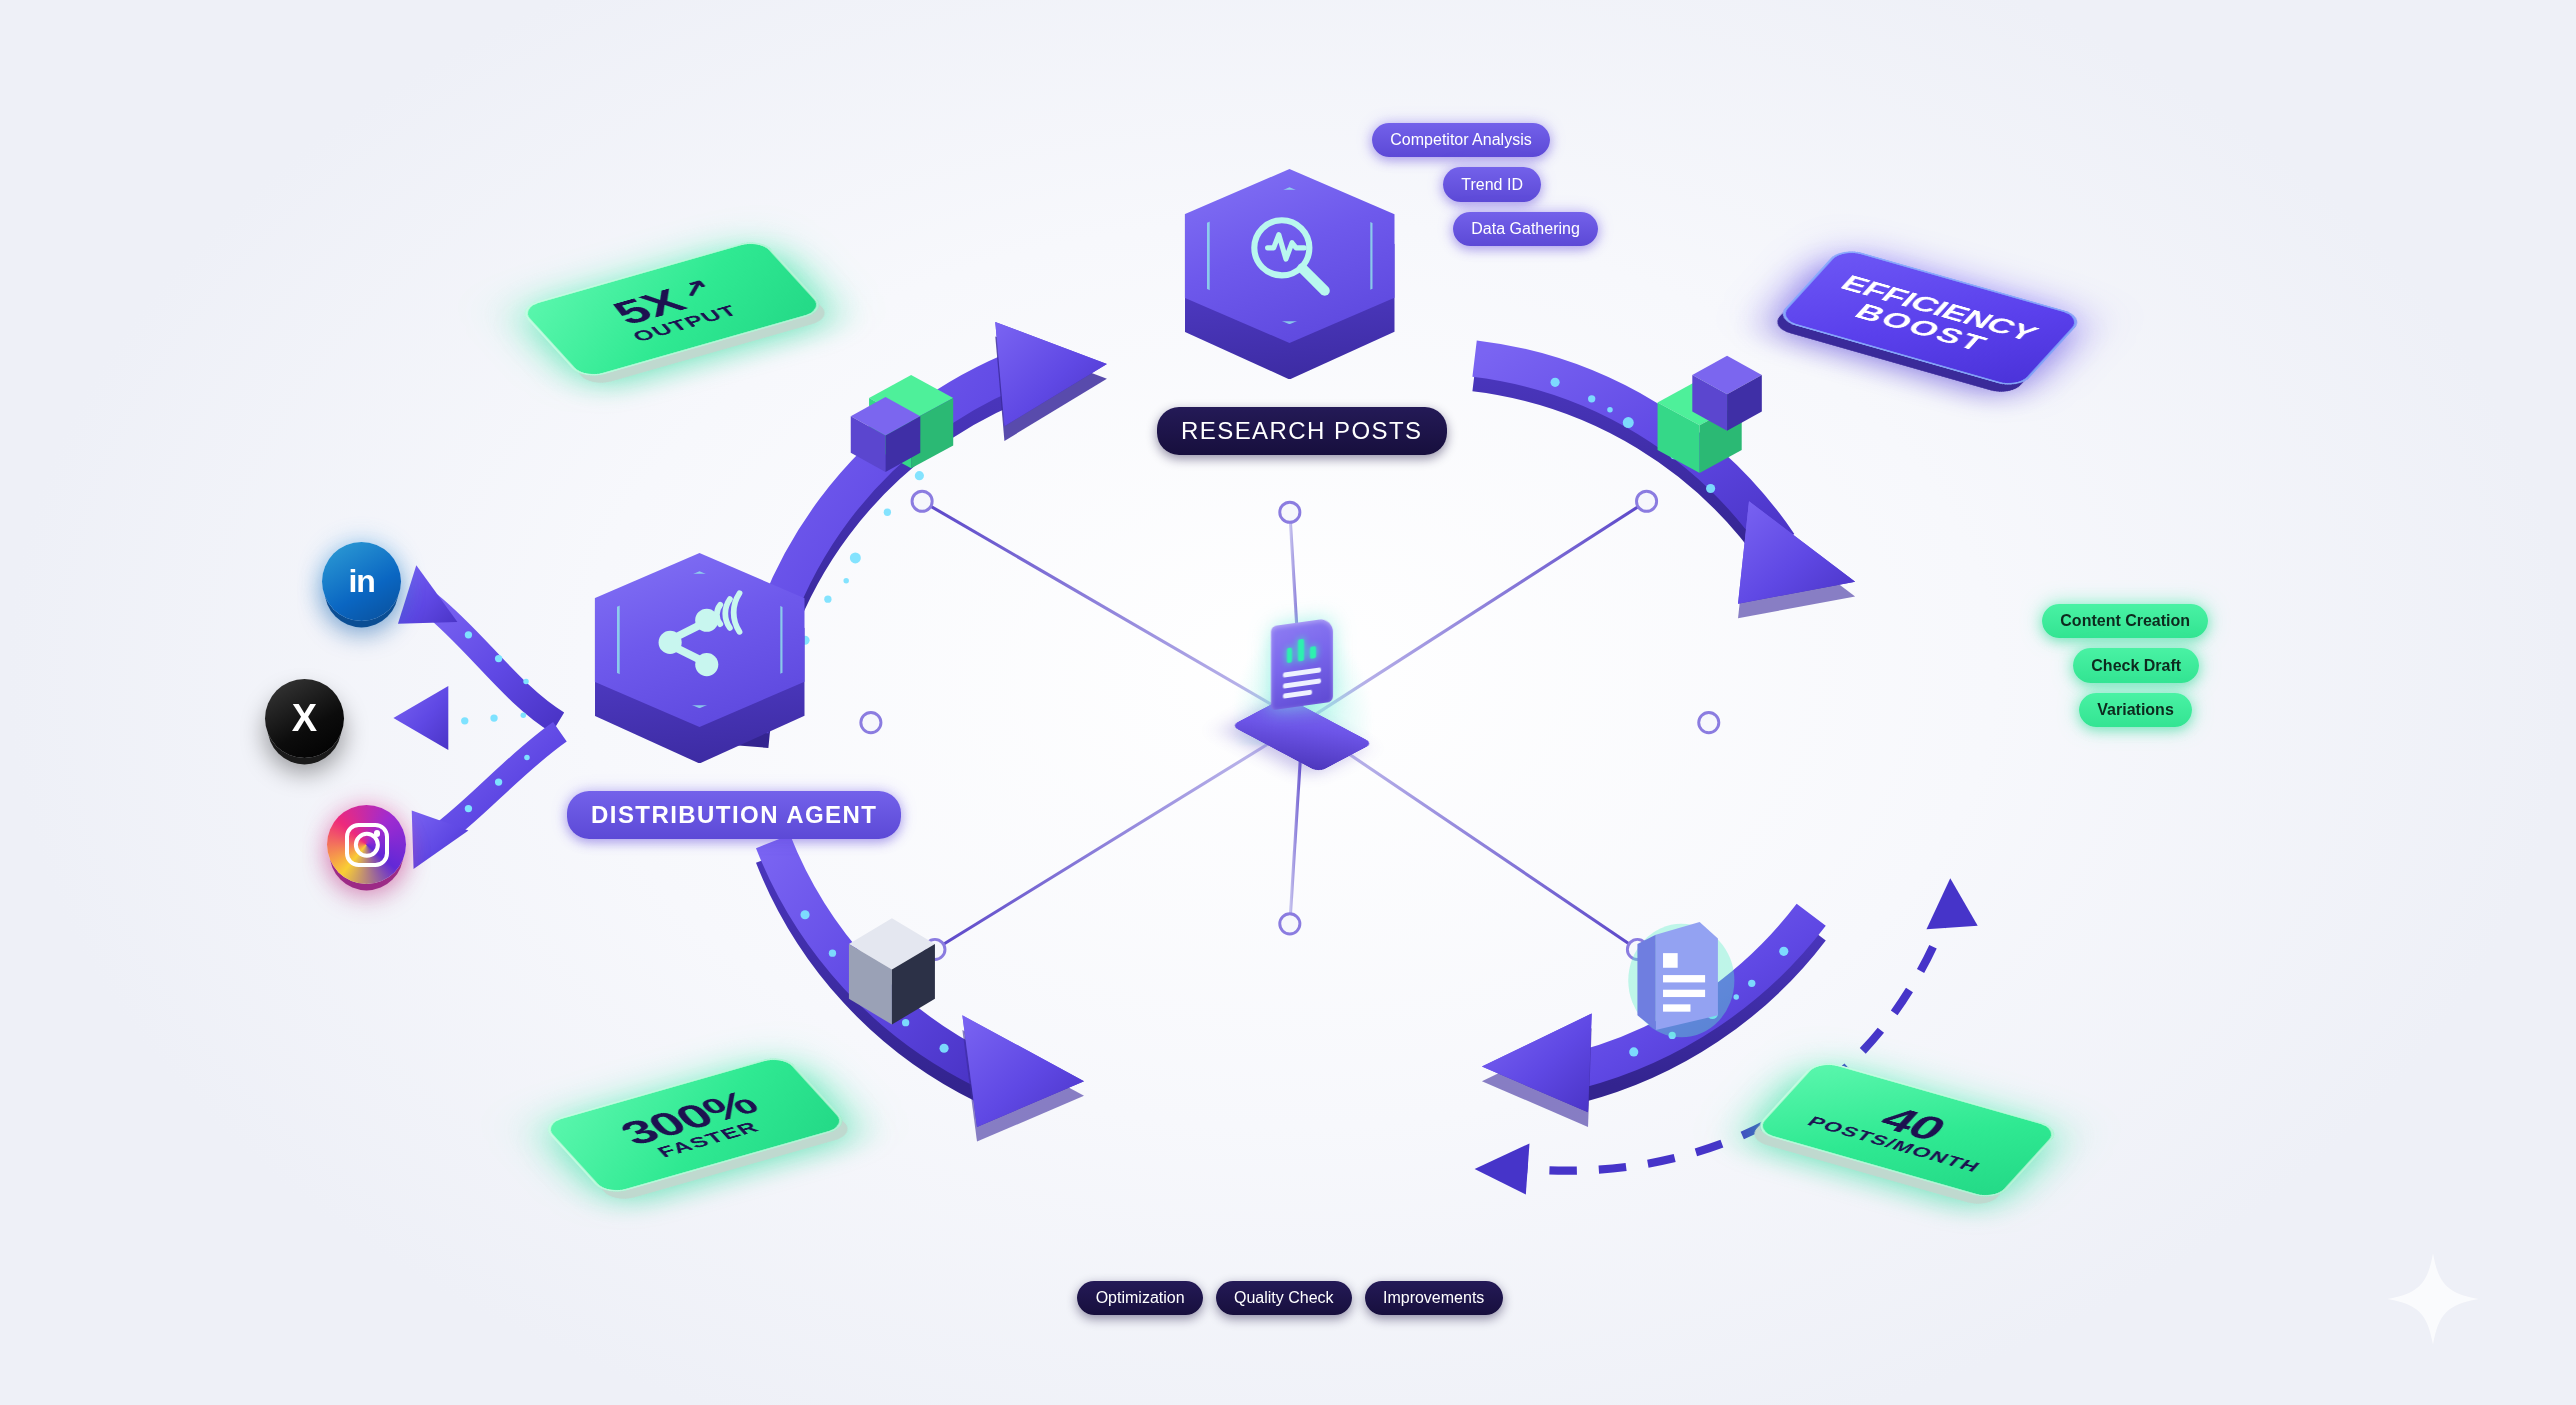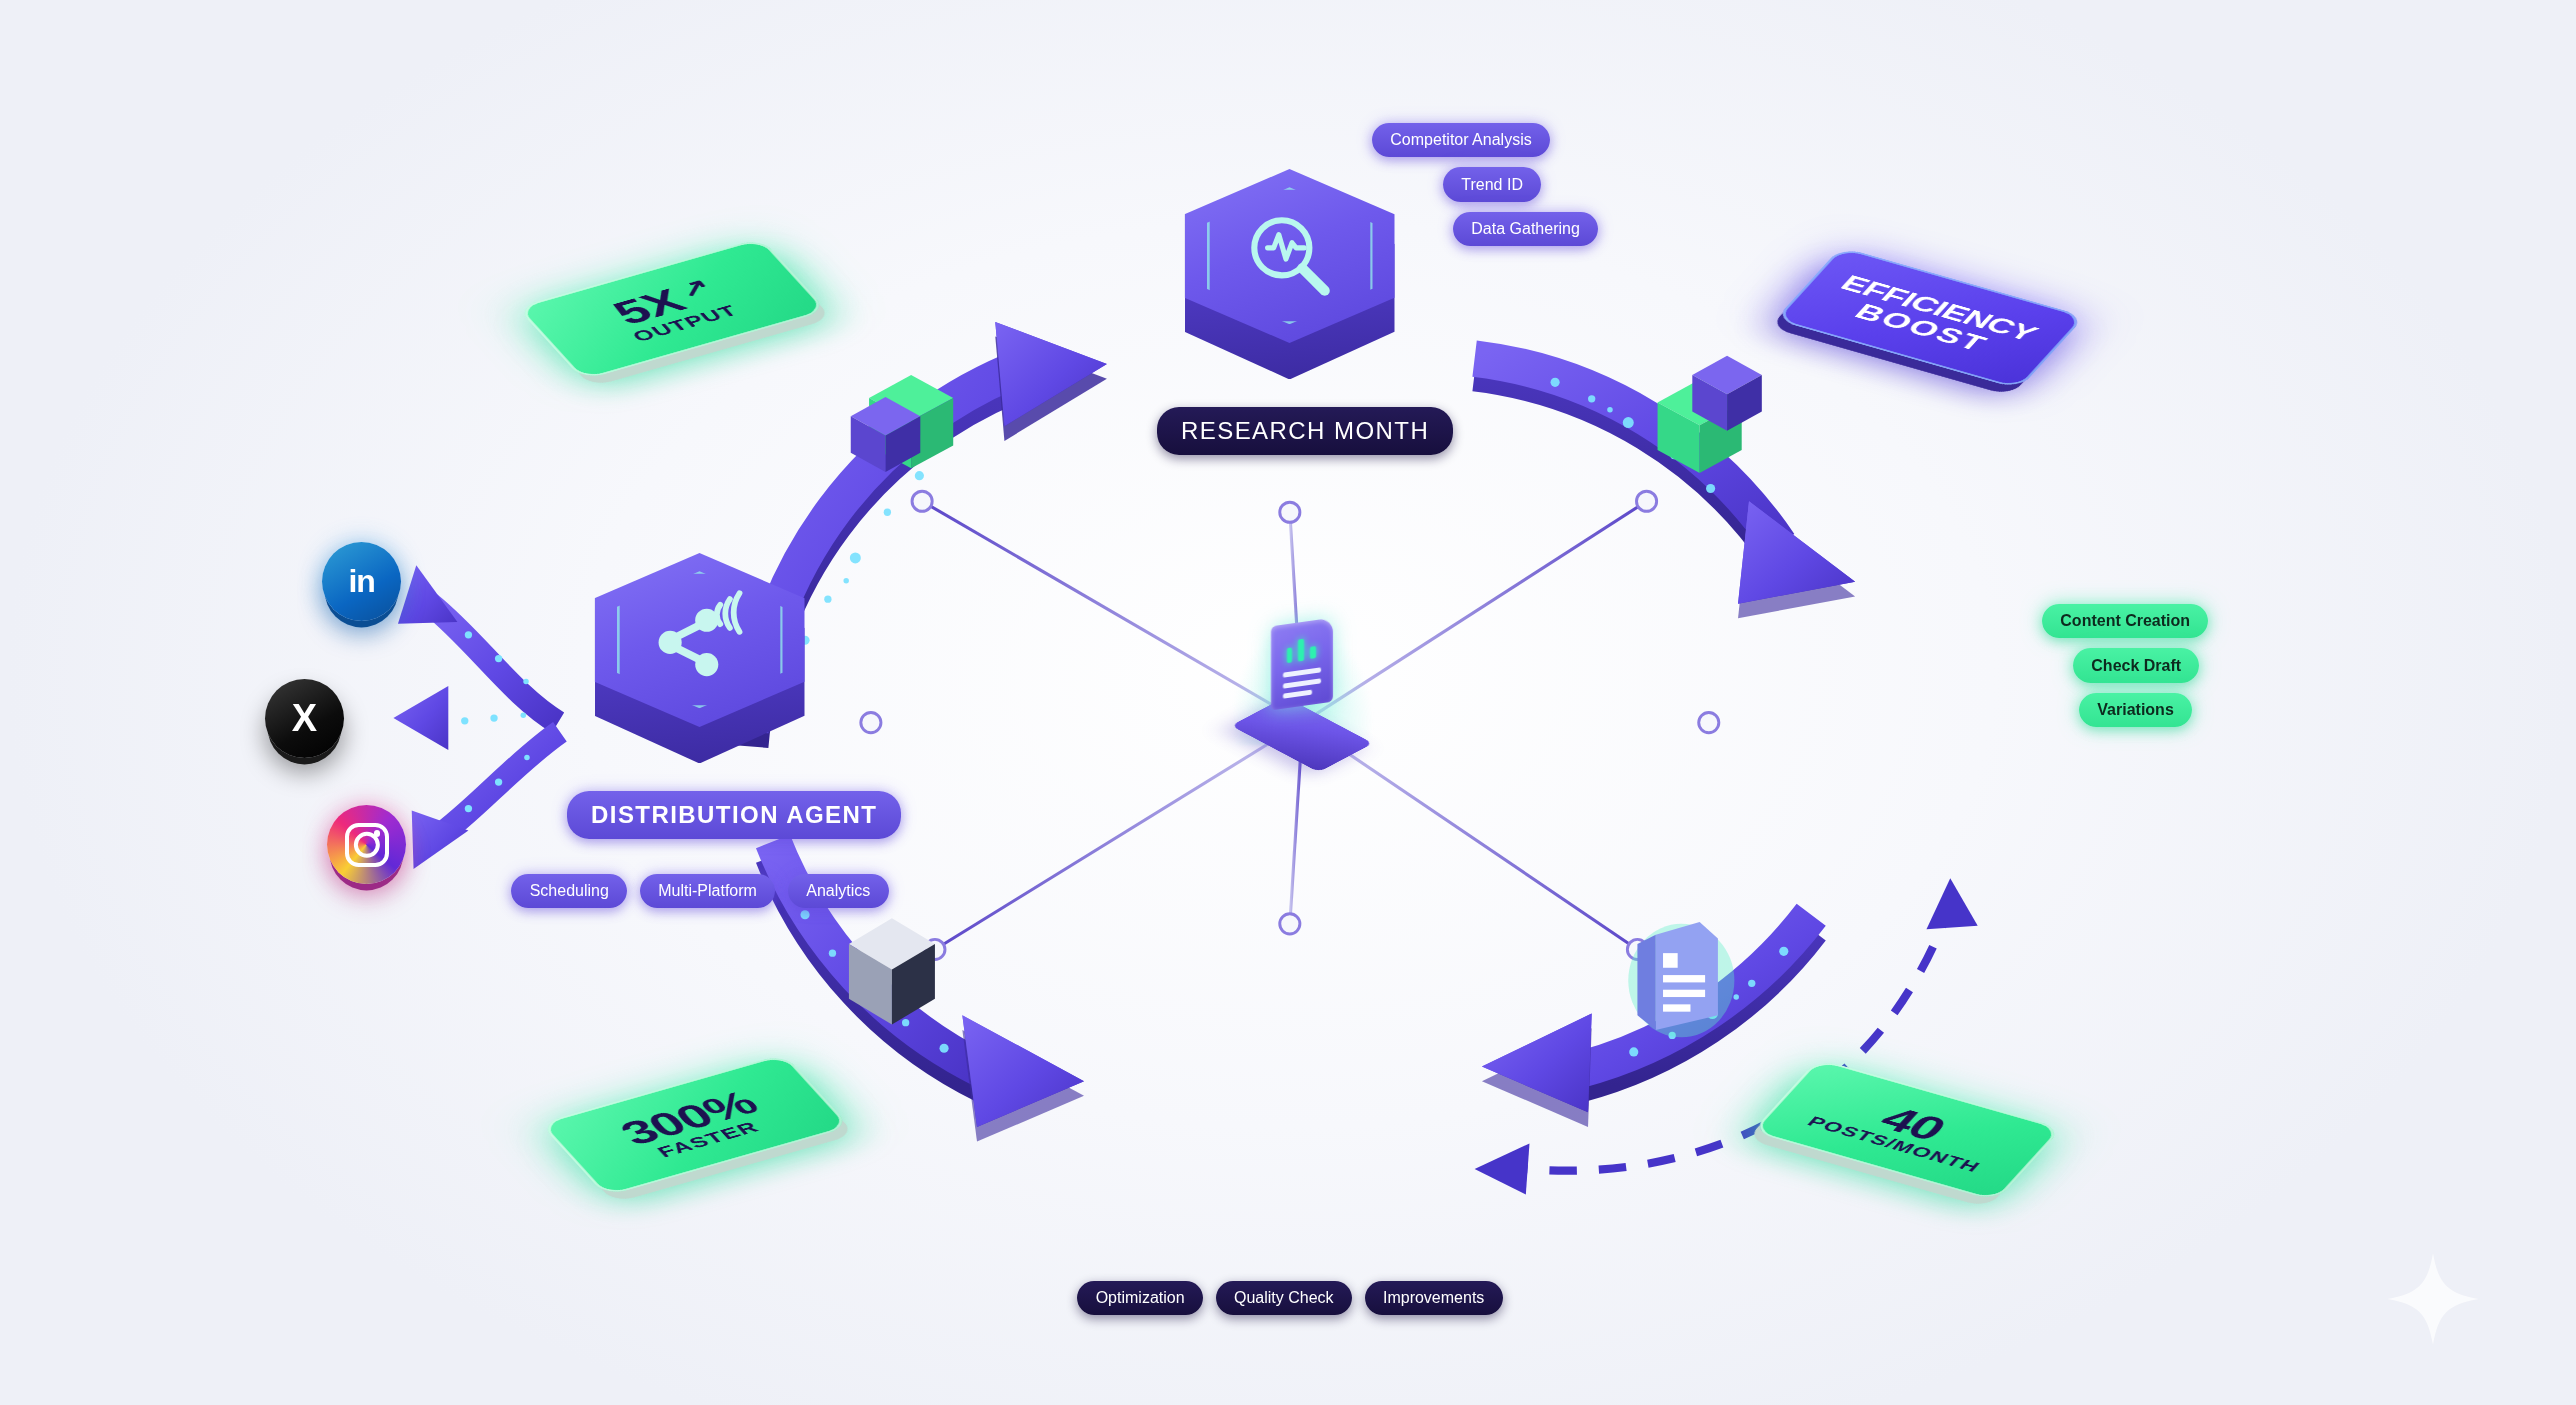--- a/index.html
+++ b/index.html
@@ -330,21 +330,21 @@
       <div class="hexbody" style="background:linear-gradient(175deg,#5f49d8 0%,#4e3ac2 45%,#3b2aa0 100%);"></div>
       <div class="hexcap" style="background:linear-gradient(160deg,#8372f5 0%,#6e59ec 45%,#5a45db 100%); box-shadow:0 16.5px 31px rgba(70,50,180,.35);">
         <svg width="102" height="102" viewBox="0 0 100 100">
           <circle cx="42" cy="42" r="27" fill="none" stroke="#b9f7ef" stroke-width="6"></circle>
           <path d="M28 42 l6 0 l5 -13 l7 24 l6 -16 l4 5 l8 0" fill="none" stroke="#b9f7ef" stroke-width="5" stroke-linejoin="round" stroke-linecap="round"></path>
           <line x1="62" y1="62" x2="84" y2="84" stroke="#b9f7ef" stroke-width="10" stroke-linecap="round"></line>
         </svg>
       </div>
       <div class="hexring" style="box-shadow:inset 0 0 0 2.7px rgba(150,240,235,.75);"></div>
     </div>
-    <div class="agent-label chip-navy">RESEARCH MONTH</div>
+    <div class="agent-label chip-navy">RESEARCH POSTS</div>
   </div>
   <div class="abs" style="left:1372px; top:123px;">
     <div class="chip chip-purple">Competitor Analysis</div>
     <div class="chip chip-purple" style="margin-left:71px;">Trend ID</div>
     <div class="chip chip-purple" style="margin-left:81px;">Data Gathering</div>
   </div>
 
   <div class="abs" style="left:2042px; top:604px;">
     <div class="chip chip-green">Content Creation</div>
     <div class="chip chip-green" style="margin-left:31px;">Check Draft</div>
@@ -369,25 +369,20 @@
           <line x1="31" y1="61" x2="55" y2="73" stroke="#c8f6ef" stroke-width="8"></line>
           <path d="M76 36 a16 16 0 0 1 0 -20" fill="none" stroke="#c8f6ef" stroke-width="6" stroke-linecap="round"></path>
           <path d="M86 40 a26 26 0 0 1 0 -30" fill="none" stroke="#c8f6ef" stroke-width="6" stroke-linecap="round"></path>
           <path d="M96 44 a36 36 0 0 1 0 -40" fill="none" stroke="#c8f6ef" stroke-width="6" stroke-linecap="round"></path>
         </svg>
       </div>
       <div class="hexring" style="box-shadow:inset 0 0 0 2.7px rgba(150,240,235,.75);"></div>
     </div>
     <div class="agent-label chip-purple">DISTRIBUTION AGENT</div>
   </div>
-  <div class="abs cx" style="left:430px; top:874px; width:540px; gap:12.8px;">
-    <div class="chip chip-purple" style="margin:0;">Scheduling</div>
-    <div class="chip chip-purple" style="margin:0;">Multi-Platform</div>
-    <div class="chip chip-purple" style="margin:0;">Analytics</div>
-  </div>
 
   <div class="coin coin-li" style="left:322px; top:542px;">
     <span>in</span>
   </div>
   <div class="coin coin-x" style="left:265px; top:679px;">
     <span>X</span>
   </div>
   <div class="coin coin-ig" style="left:327px; top:805px;">
     <span class="ig-glyph"></span>
   </div>

